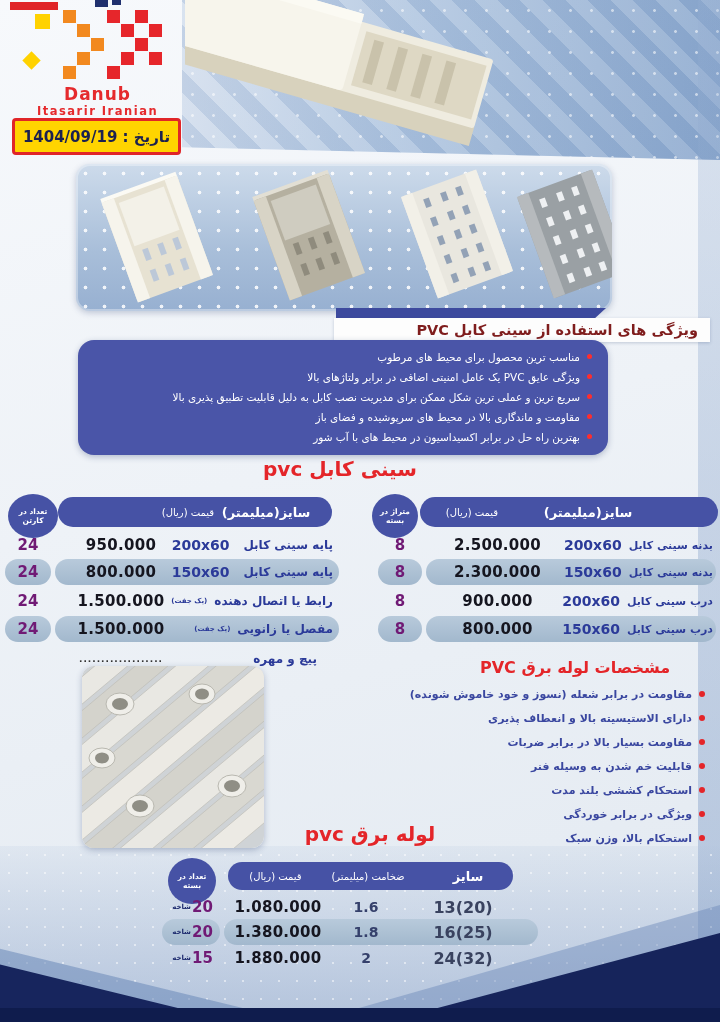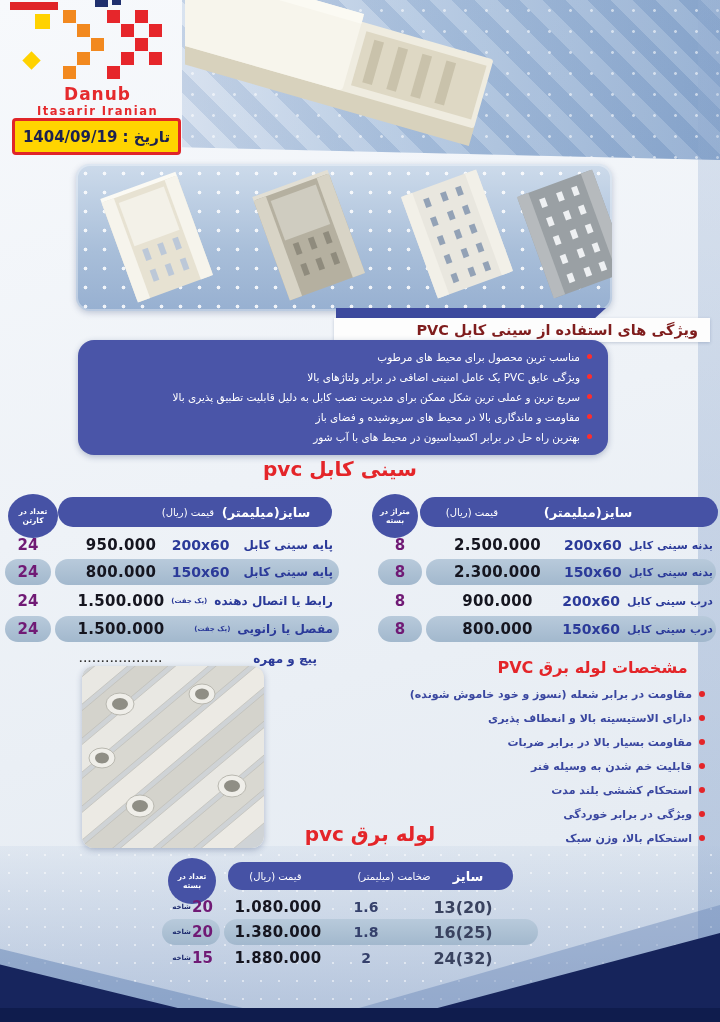--- a/index.html
+++ b/index.html
@@ -92,21 +92,21 @@
   .pname-sm{font-size:11px;}
   .pnote{color:#2b3a99;font-weight:bold;font-size:7px;white-space:nowrap;}
   .psize{color:#2b3a99;font-weight:bold;font-size:14px;}
   .dots{font-size:9px;letter-spacing:1px;color:#333;}
   .shade-q{position:absolute;left:0;top:0;width:46px;height:26px;border-radius:13px;background:linear-gradient(180deg,#b8cadb,#a2b8cd);}
   .shade-p{position:absolute;top:0;height:26px;border-radius:13px;background:linear-gradient(180deg,#b8cadb,#a2b8cd);}
   .thickv{font-weight:bold;color:#35406b;font-size:14px;}
   .sizev{font-weight:bold;color:#39425f;font-size:16px;}
   .unitv{font-weight:bold;color:#1d2a6e;font-size:7px;}
   
-  .spec-title{position:absolute;left:480px;top:658px;width:225px;text-align:center;color:#e42529;font-weight:bold;font-size:16px;}
+  .spec-title{position:absolute;left:480px;top:658px;width:225px;text-align:left;color:#e42529;font-weight:bold;font-size:16px;}
   .spec-list{position:absolute;left:420px;top:686px;width:285px;display:flex;flex-direction:column;gap:8px;}
   .spec-item{display:flex;align-items:center;gap:7px;height:16px;justify-content:flex-start;}
   .spec-dot{width:6px;height:6px;border-radius:50%;background:#e42529;flex:0 0 auto;}
   .spec-text{color:#3a47a0;font-size:11px;font-weight:bold;white-space:nowrap;}
   .pipes-img{left:82px;top:666px;width:182px;height:182px;border-radius:12px;overflow:hidden;box-shadow:0 2px 6px rgba(40,60,110,.3), inset 0 0 0 2px rgba(255,255,255,.5);}
 </style>
 </head>
 <body>
 
 <div class="abs bg-topright"></div>
@@ -419,21 +419,21 @@
       <ellipse cx="150" cy="120" rx="8" ry="6" fill="#8f8e85"></ellipse>
     </g>
   </svg>
 </div>
 
 <div class="abs sec-title" style="left:150px;top:822px;width:440px" dir="rtl">لوله برق pvc</div>
 
 <div class="abs hdr-circle" style="left:168px;top:858px;width:48px;height:46px">تعداد در بسته</div>
 <div class="hdr-pill" style="left:228px;top:862px;width:285px;height:28px">
   <span class="hp hp-price" style="left:10px;width:75px;height:28px" dir="rtl">قیمت (ریال)</span>
-  <span class="hp hp-thick" style="left:111px;width:110px;height:28px" dir="rtl">ضخامت (میلیمتر)</span>
+  <span class="hp hp-thick" style="left:85px;width:110px;height:28px" dir="rtl">ضخامت (میلیمتر)</span>
   <span class="hp hp-size" style="right:10px;width:70px;height:28px" dir="rtl">سایز</span>
 </div>
 
 <div class="trow" style="left:160px;top:894px;width:358px">
   <span class="cell" style="left:5px;width:55px;gap:1px" dir="rtl">
     <span class="qtyv">20</span>
     <span class="unitv">شاخه</span>
   </span>
   <span class="cell pricev" style="left:62px;width:112px" dir="ltr">1.080.000</span>
   <span class="cell thickv" style="left:170px;width:72px" dir="ltr">1.6</span>

